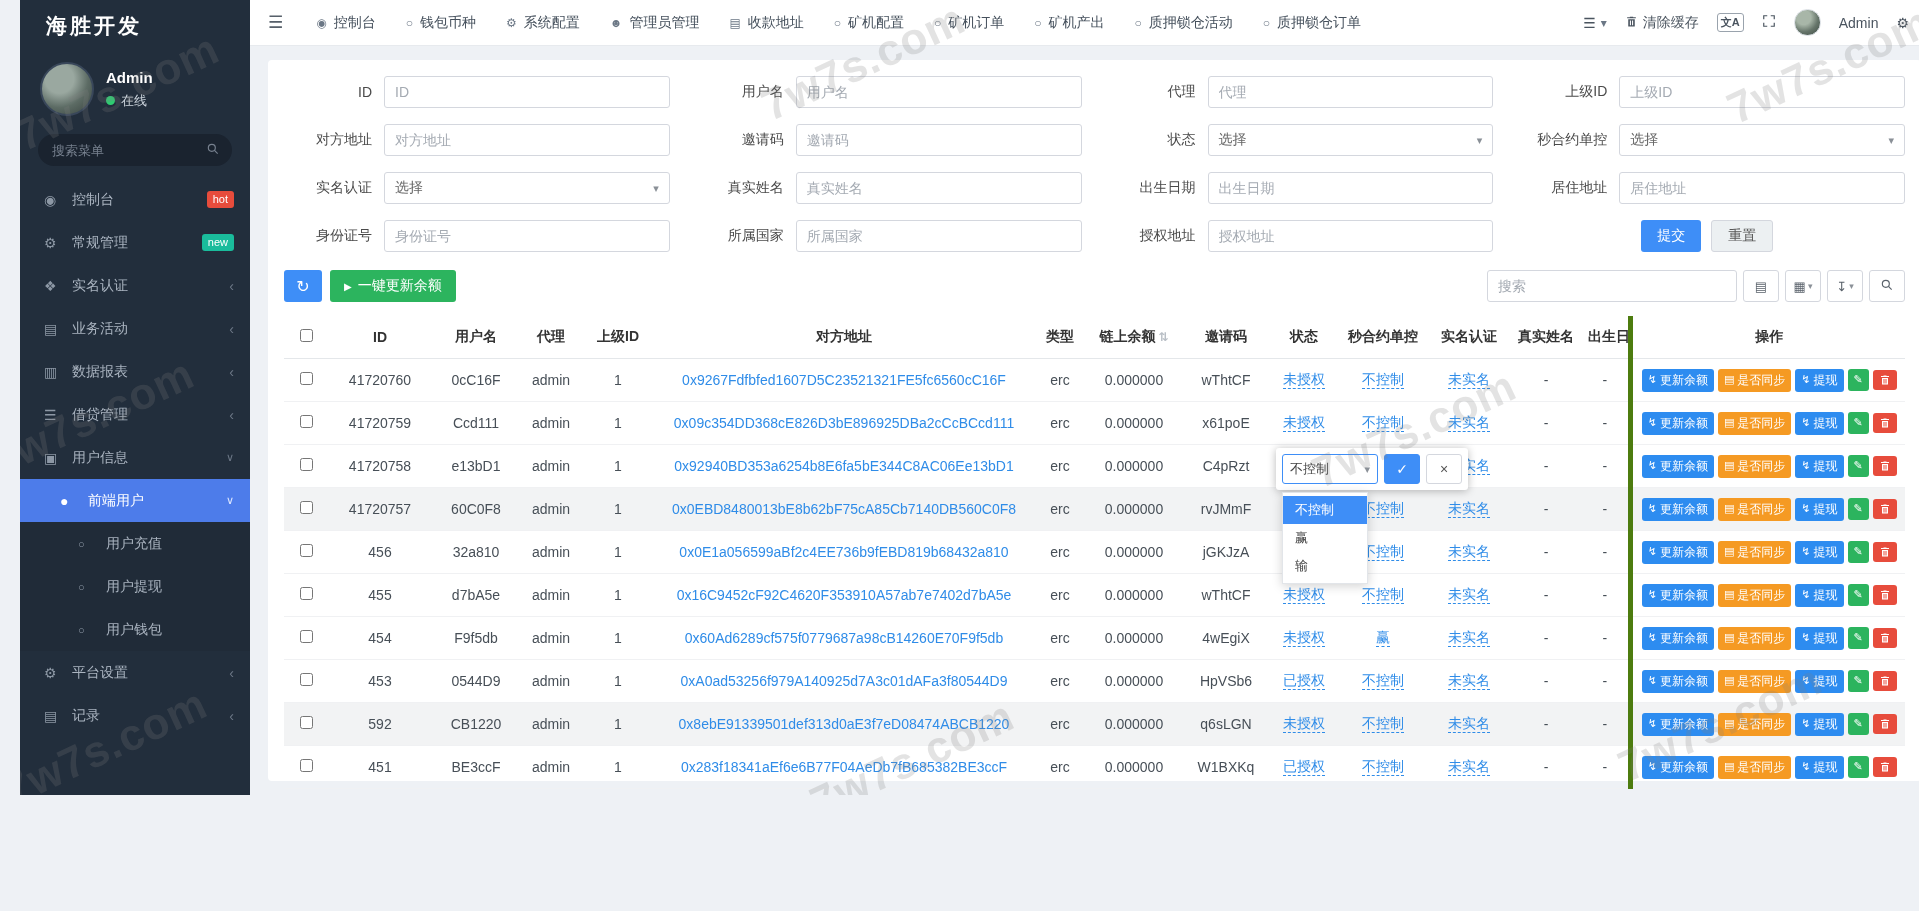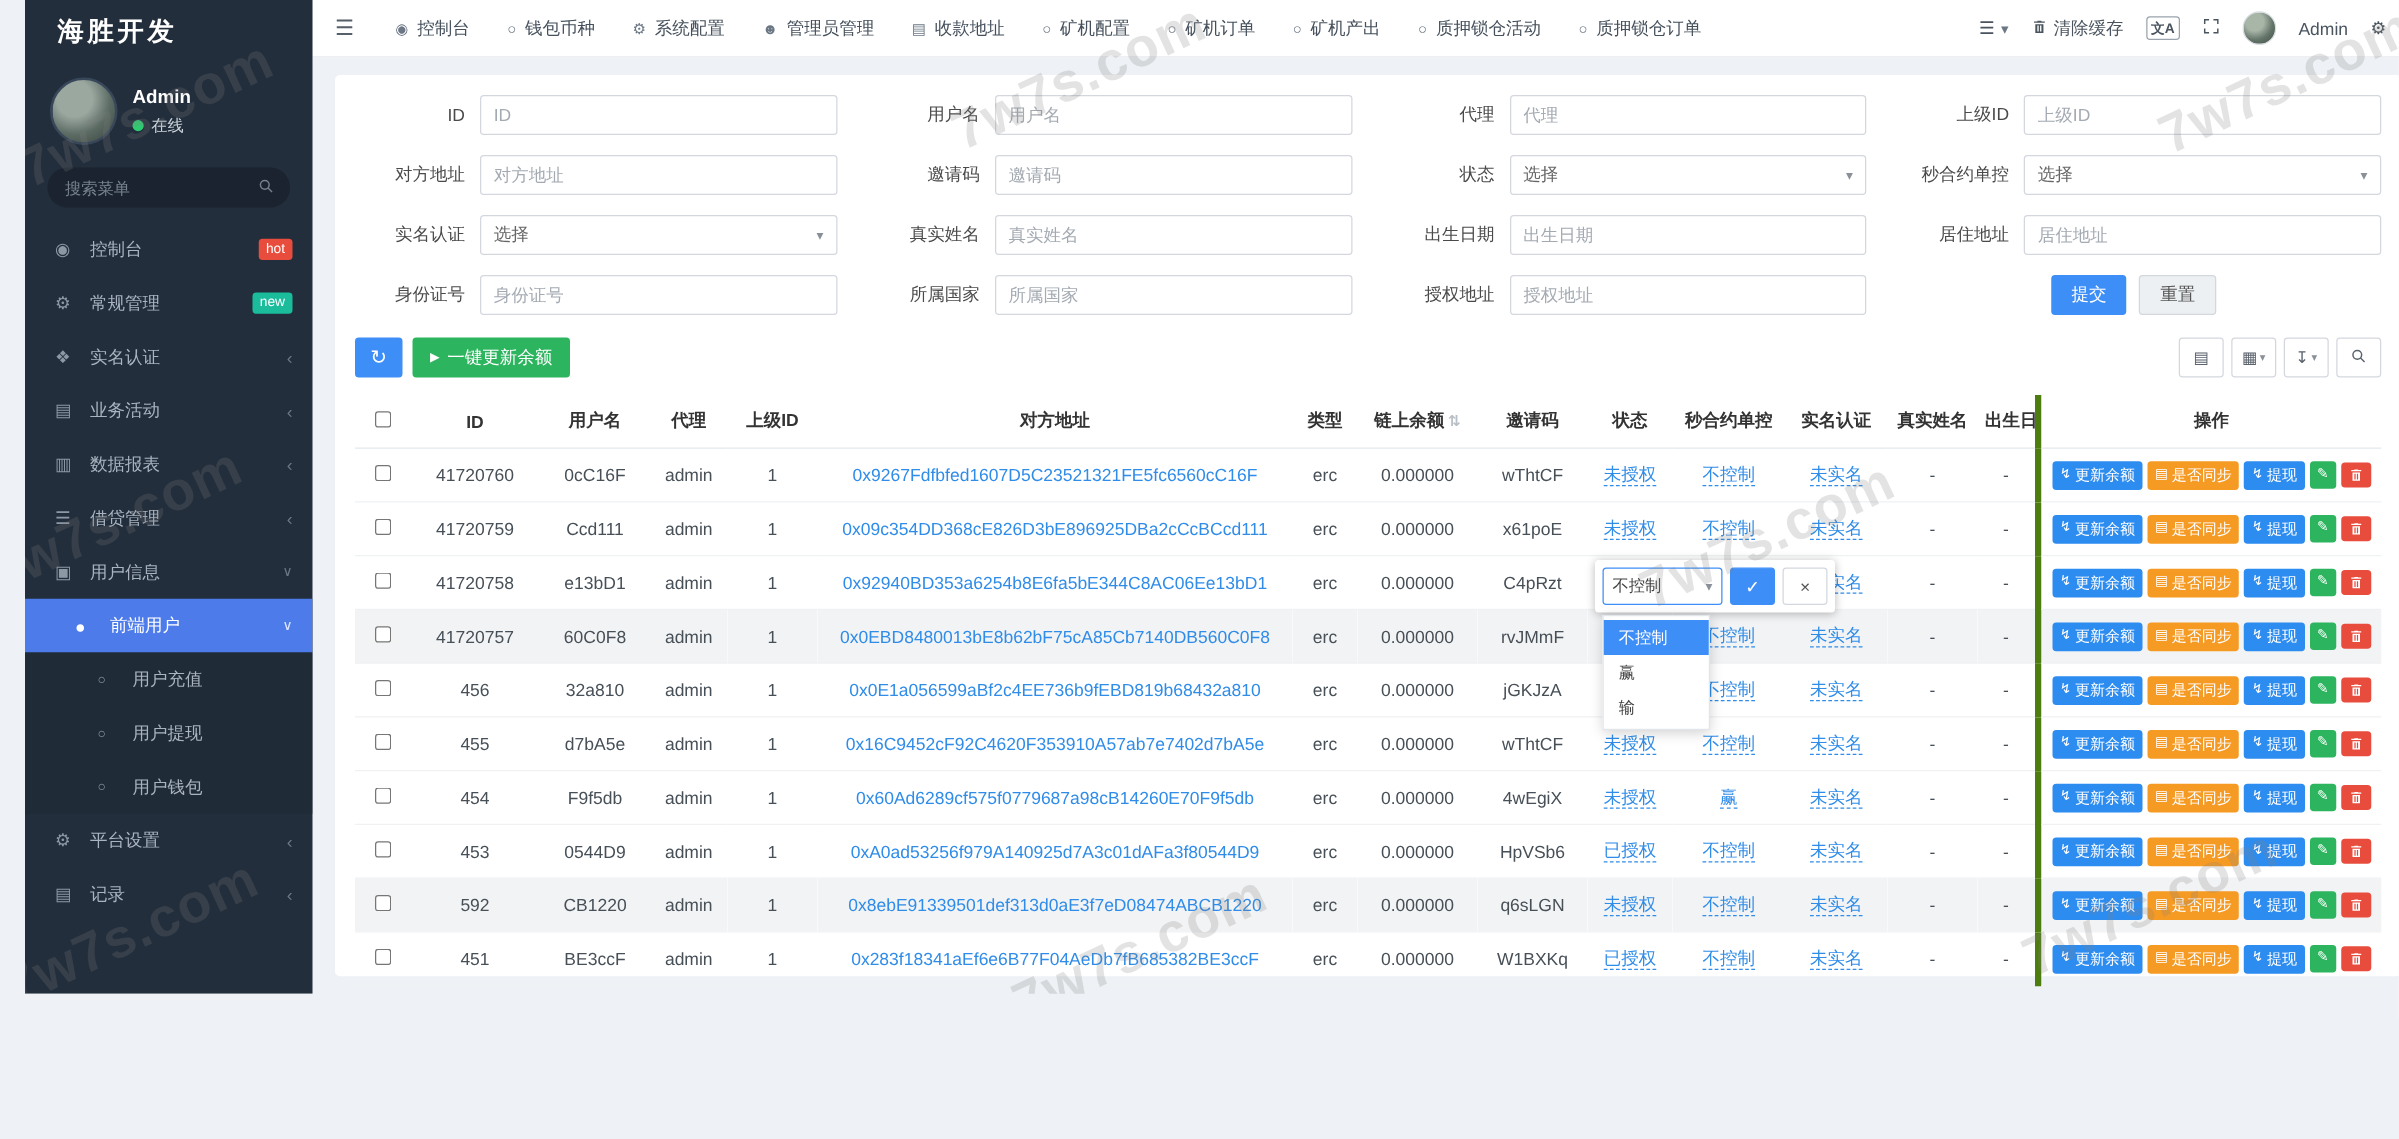--- a/index.html
+++ b/index.html
@@ -379,20 +379,21 @@
 
         <div class="toolbar">
           <button class="tb-btn tb-refresh">
               <span>↻</span>
             </button>
           <button class="tb-btn tb-green">
             <span class="play">▶</span>
             <span>一键更新余额</span>
           </button>
           <div class="tb-right">
+            <input class="tb-search" type="text" placeholder="搜索" style="">
             <button class="ico-btn">
                 <span>▤</span>
               </button>
             <button class="ico-btn">
                 <span>▦</span>
                 <span class="c">▾</span>
               </button>
             <button class="ico-btn">
                 <span>↧</span>
                 <span class="c">▾</span>

